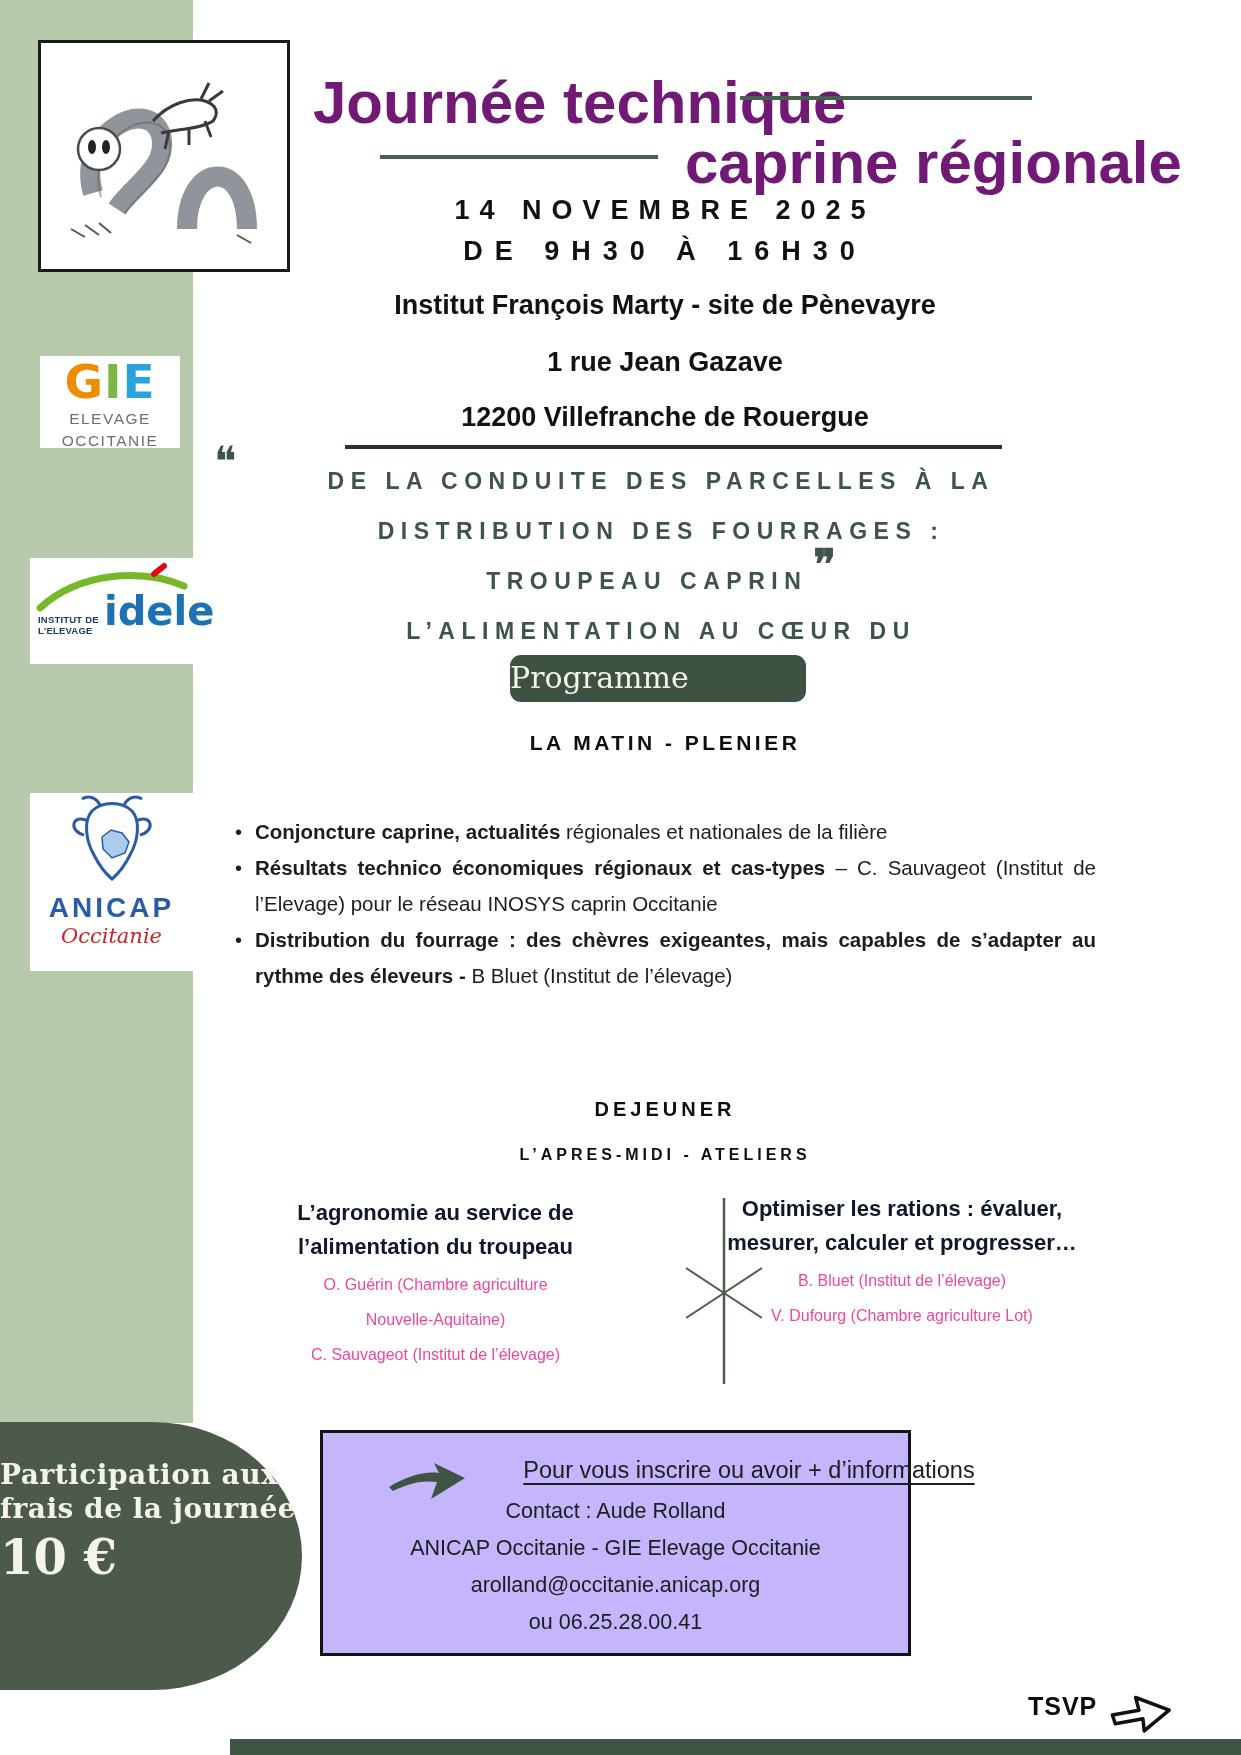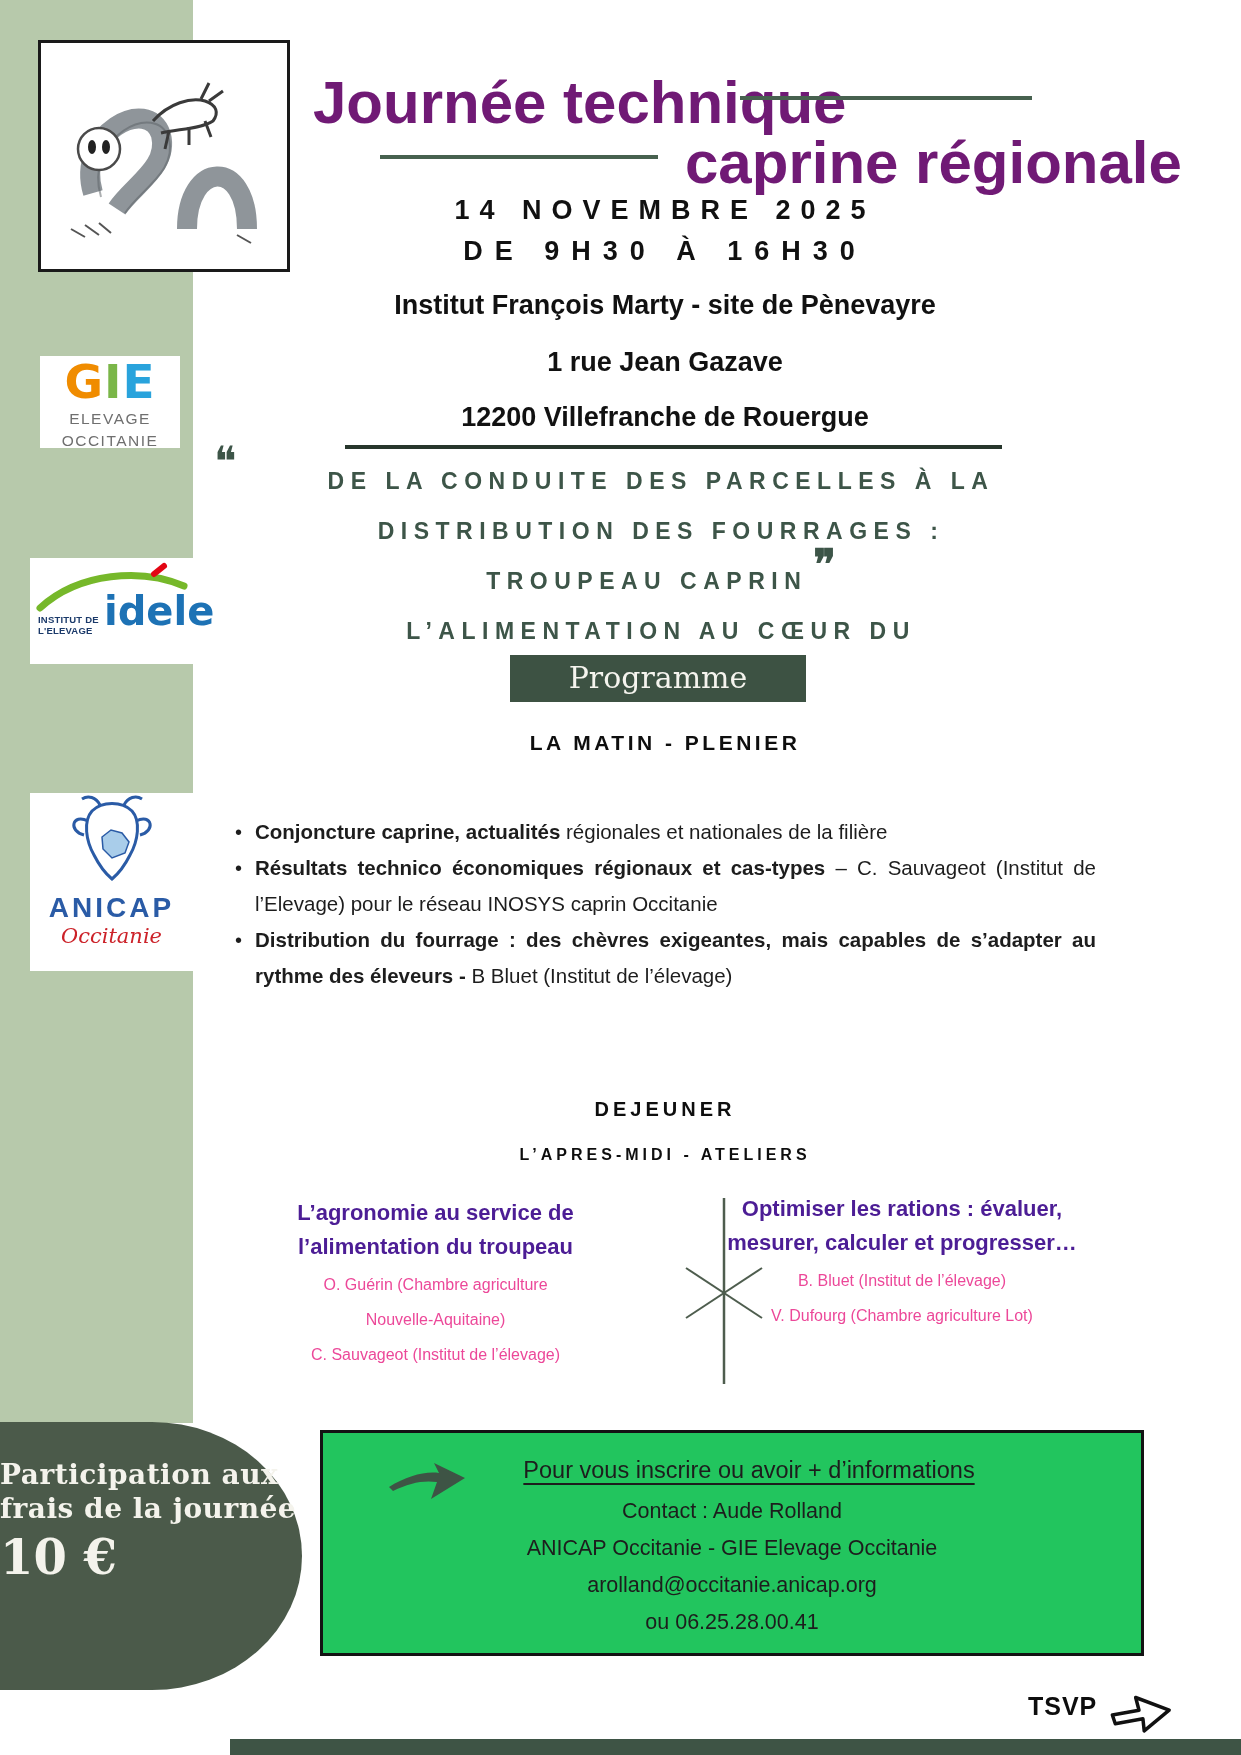--- a/index.html
+++ b/index.html
@@ -35,38 +35,38 @@
 
   
   .quote{left:222px;top:456px;width:878px;text-align:center;color:#3d5548;font-weight:700;
          font-size:23px;letter-spacing:6.5px;line-height:50px;}
   .qmark{font-size:42px;color:#3d5548;line-height:20px;}
   .q-open{left:214px;top:452px;}
   .q-close{display:inline-block;transform:translateY(-10px);margin-left:6px;letter-spacing:0;}
 
   
   .prog-btn{left:510px;top:655px;width:296px;height:47px;background:#3d5243;color:#f5f4ee;
-            font-family:"DejaVu Serif",serif;font-size:30px;text-align:center;line-height:46px;}
+            font-family:"DejaVu Serif",serif;font-size:30px;text-align:left;line-height:46px;border-radius:11px;}
   .sec-head{left:260px;width:810px;text-align:center;font-weight:800;color:#0e0e0e;
             font-size:21px;letter-spacing:3.5px;white-space:nowrap;}
   .bullets{left:228px;top:814px;width:868px;font-size:20.5px;line-height:36px;color:#1d1d1d;}
   .bullets ul{margin:0;padding:0;list-style:none;}
   .bullets li{position:relative;padding-left:27px;text-align:justify;}
   .bullets li::before{content:"•";position:absolute;left:7px;top:0;font-size:20px;}
   .b{font-weight:700;}
 
   
   .col{text-align:center;}
-  .col .wtitle{font-weight:700;font-size:22px;line-height:34px;color:#4c1d95;}
+  .col .wtitle{font-weight:700;font-size:22px;line-height:34px;color:#0f172a;}
   .col .wspeak{font-size:16px;line-height:35px;color:#ec4899;margin-top:3px;}
   .leftcol{left:243px;top:1196px;width:385px;}
   .rightcol{left:718px;top:1192px;width:368px;}
 
   
-  .contact-box{left:320px;top:1430px;width:824px;height:226px;border:3px solid #131313;background:#22c55e;}
+  .contact-box{left:320px;top:1430px;width:591px;height:226px;border:3px solid #131313;background:#c4b5fd;}
   .cb-head{position:absolute;left:126px;top:24px;width:600px;text-align:center;font-size:23.5px;
            font-weight:500;color:#1d1d1d;text-decoration:underline;text-underline-offset:5px;}
   .cb-line{position:absolute;left:0;width:100%;text-align:center;font-size:21.5px;color:#1d1d1d;}
 
   
   .bubble{left:0;top:1422px;width:302px;height:268px;background:#4b5a4a;
           border-radius:0 150px 150px 0 / 0 134px 134px 0;color:#f4f3ec;
           font-family:"DejaVu Serif",serif;font-weight:700;text-align:left;padding-top:36px;}
   .bubble .fl{font-size:28px;line-height:34px;letter-spacing:.5px;}
   .bubble .amt{font-size:48px;line-height:62px;}

